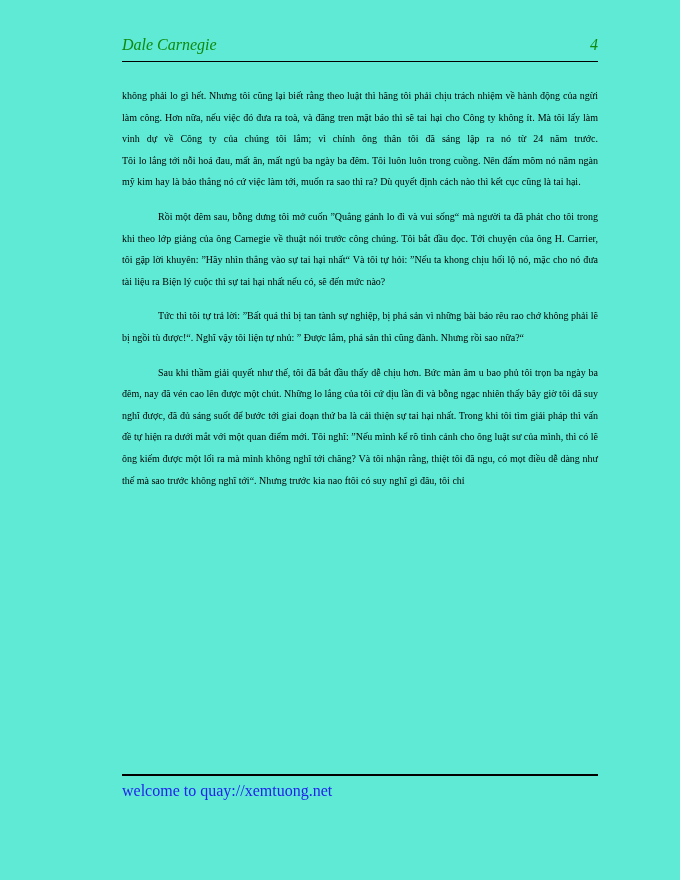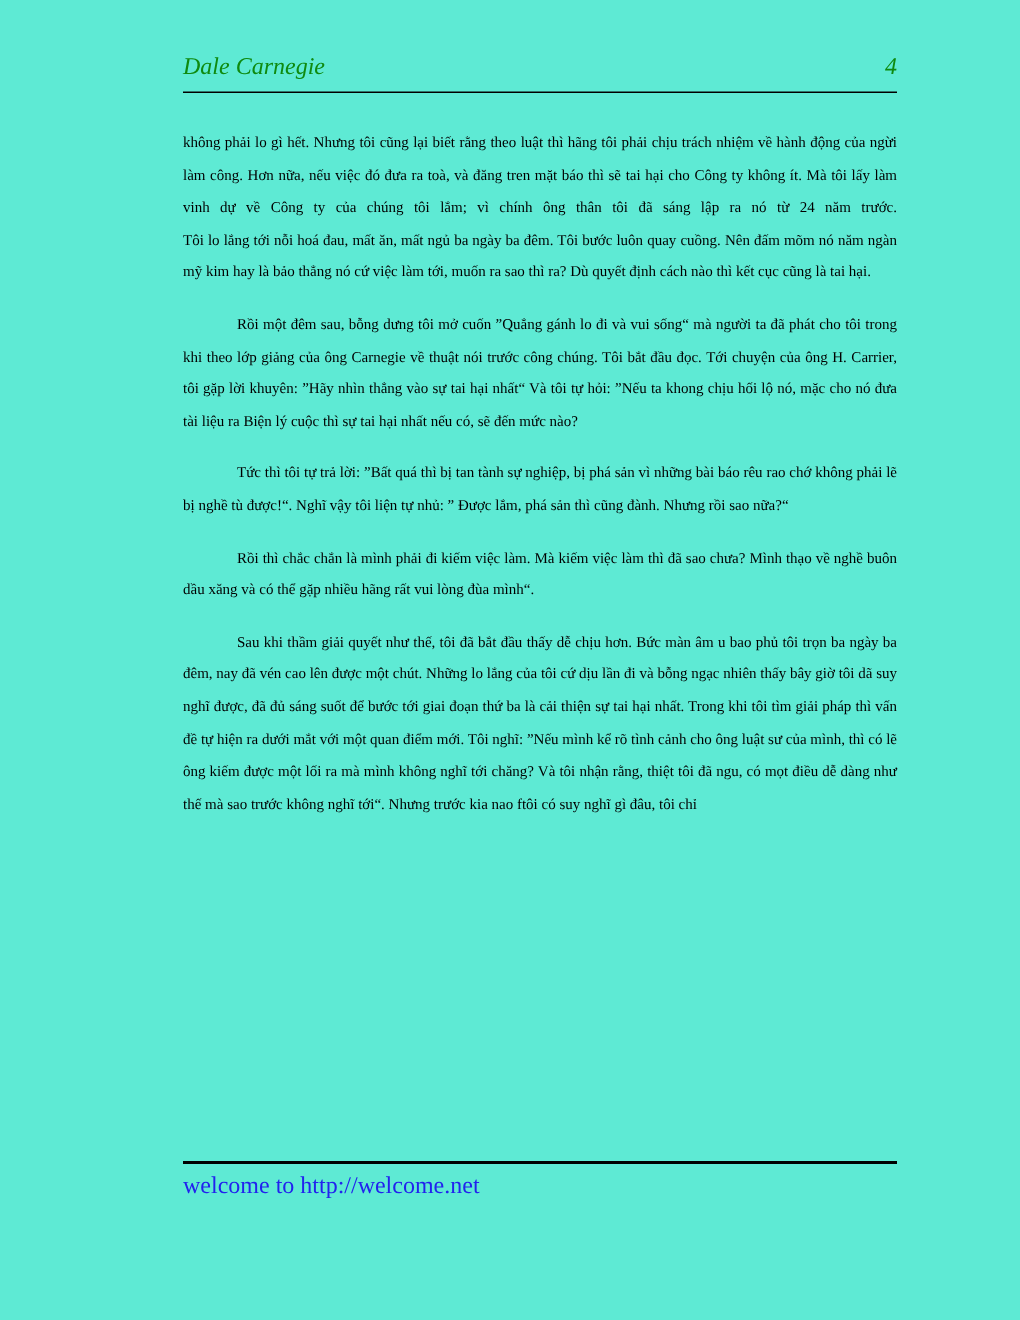--- a/index.html
+++ b/index.html
@@ -81,26 +81,25 @@
   <div class="header">
     <span>Dale Carnegie</span>
     <span>4</span>
   </div>
 
   <div class="header-rule"></div>
 
   <div class="body-text" id="body-text">
 
   <p class="para no-gap stretch-last">không phải lo gì hết. Nhưng tôi cũng lại biết rằng theo luật thì hãng tôi phải chịu trách nhiệm về hành động của ngừi làm công. Hơn nữa, nếu việc đó đưa ra toà, và đăng tren mặt báo thì sẽ tai hại cho Công ty không ít. Mà tôi lấy làm vinh dự về Công ty của chúng tôi lắm; vì chính ông thân tôi đã sáng lập ra nó từ 24 năm trước.</p>
-      <p class="para">Tôi lo lắng tới nỗi hoá đau, mất ăn, mất ngủ ba ngày ba đêm. Tôi bước luôn quay cuồng. Nên đấm mõm nó năm ngàn mỹ kim hay là bảo thẳng nó cứ việc làm tới, muốn ra sao thì ra? Dù quyết định cách nào thì kết cục cũng là tai hại.</p>
+      <p class="para">Tôi lo lắng tới nỗi hoá đau, mất ăn, mất ngủ ba ngày ba đêm. Tôi luôn luôn trong cuồng. Nên đấm mõm nó năm ngàn mỹ kim hay là bảo thẳng nó cứ việc làm tới, muốn ra sao thì ra? Dù quyết định cách nào thì kết cục cũng là tai hại.</p>
       <p class="para indented">Rồi một đêm sau, bỗng dưng tôi mở cuốn ”Quẳng gánh lo đi và vui sống“ mà người ta đã phát cho tôi trong khi theo lớp giảng của ông Carnegie về thuật nói trước công chúng. Tôi bắt đầu đọc. Tới chuyện của ông H. Carrier, tôi gặp lời khuyên: ”Hãy nhìn thẳng vào sự tai hại nhất“ Và tôi tự hỏi: ”Nếu ta khong chịu hối lộ nó, mặc cho nó đưa tài liệu ra Biện lý cuộc thì sự tai hại nhất nếu có, sẽ đến mức nào?</p>
-      <p class="para indented">Tức thì tôi tự trả lời: ”Bất quá thì bị tan tành sự nghiệp, bị phá sản vì những bài báo rêu rao chớ không phải lẽ bị nghề tù được!“. Nghĩ vậy tôi liện tự nhủ: ” Được lắm, phá sản thì cũng đành. Nhưng rồi sao nữa?“</p>
-      <p class="para indented">Rồi thì chắc chắn là mình phải đi kiếm việc làm. Mà kiếm việc làm thì đã sao chưa? Mình thạo về nghề buôn dầu xăng và có thể gặp nhiều hãng rất vui lòng đùa mình“.</p>
+      <p class="para indented">Tức thì tôi tự trả lời: ”Bất quá thì bị tan tành sự nghiệp, bị phá sản vì những bài báo rêu rao chớ không phải lẽ bị ngồi tù được!“. Nghĩ vậy tôi liện tự nhủ: ” Được lắm, phá sản thì cũng đành. Nhưng rồi sao nữa?“</p>
       <p class="para indented">Sau khi thầm giải quyết như thế, tôi đã bắt đầu thấy dễ chịu hơn. Bức màn âm u bao phủ tôi trọn ba ngày ba đêm, nay đã vén cao lên được một chút. Những lo lắng của tôi cứ dịu lần đi và bỗng ngạc nhiên thấy bây giờ tôi dã suy nghĩ được, đã đủ sáng suốt để bước tới giai đoạn thứ ba là cải thiện sự tai hại nhất. Trong khi tôi tìm giải pháp thì vấn đề tự hiện ra dưới mắt với một quan điểm mới. Tôi nghĩ: ”Nếu mình kể rõ tình cảnh cho ông luật sư của mình, thì có lẽ ông kiếm được một lối ra mà mình không nghĩ tới chăng? Và tôi nhận rằng, thiệt tôi đã ngu, có mọt điều dễ dàng như thế mà sao trước không nghĩ tới“. Nhưng trước kia nao ftôi có suy nghĩ gì đâu, tôi chỉ</p>
     </div>
 
   <div class="footer-rule"></div>
 
   <div class="footer">
-    <span class="footer-link">welcome to http://welcome.net</span>
+    <span class="footer-link">welcome to quay://xemtuong.net</span>
   </div>
 
 </div>
 
 </body></html>

